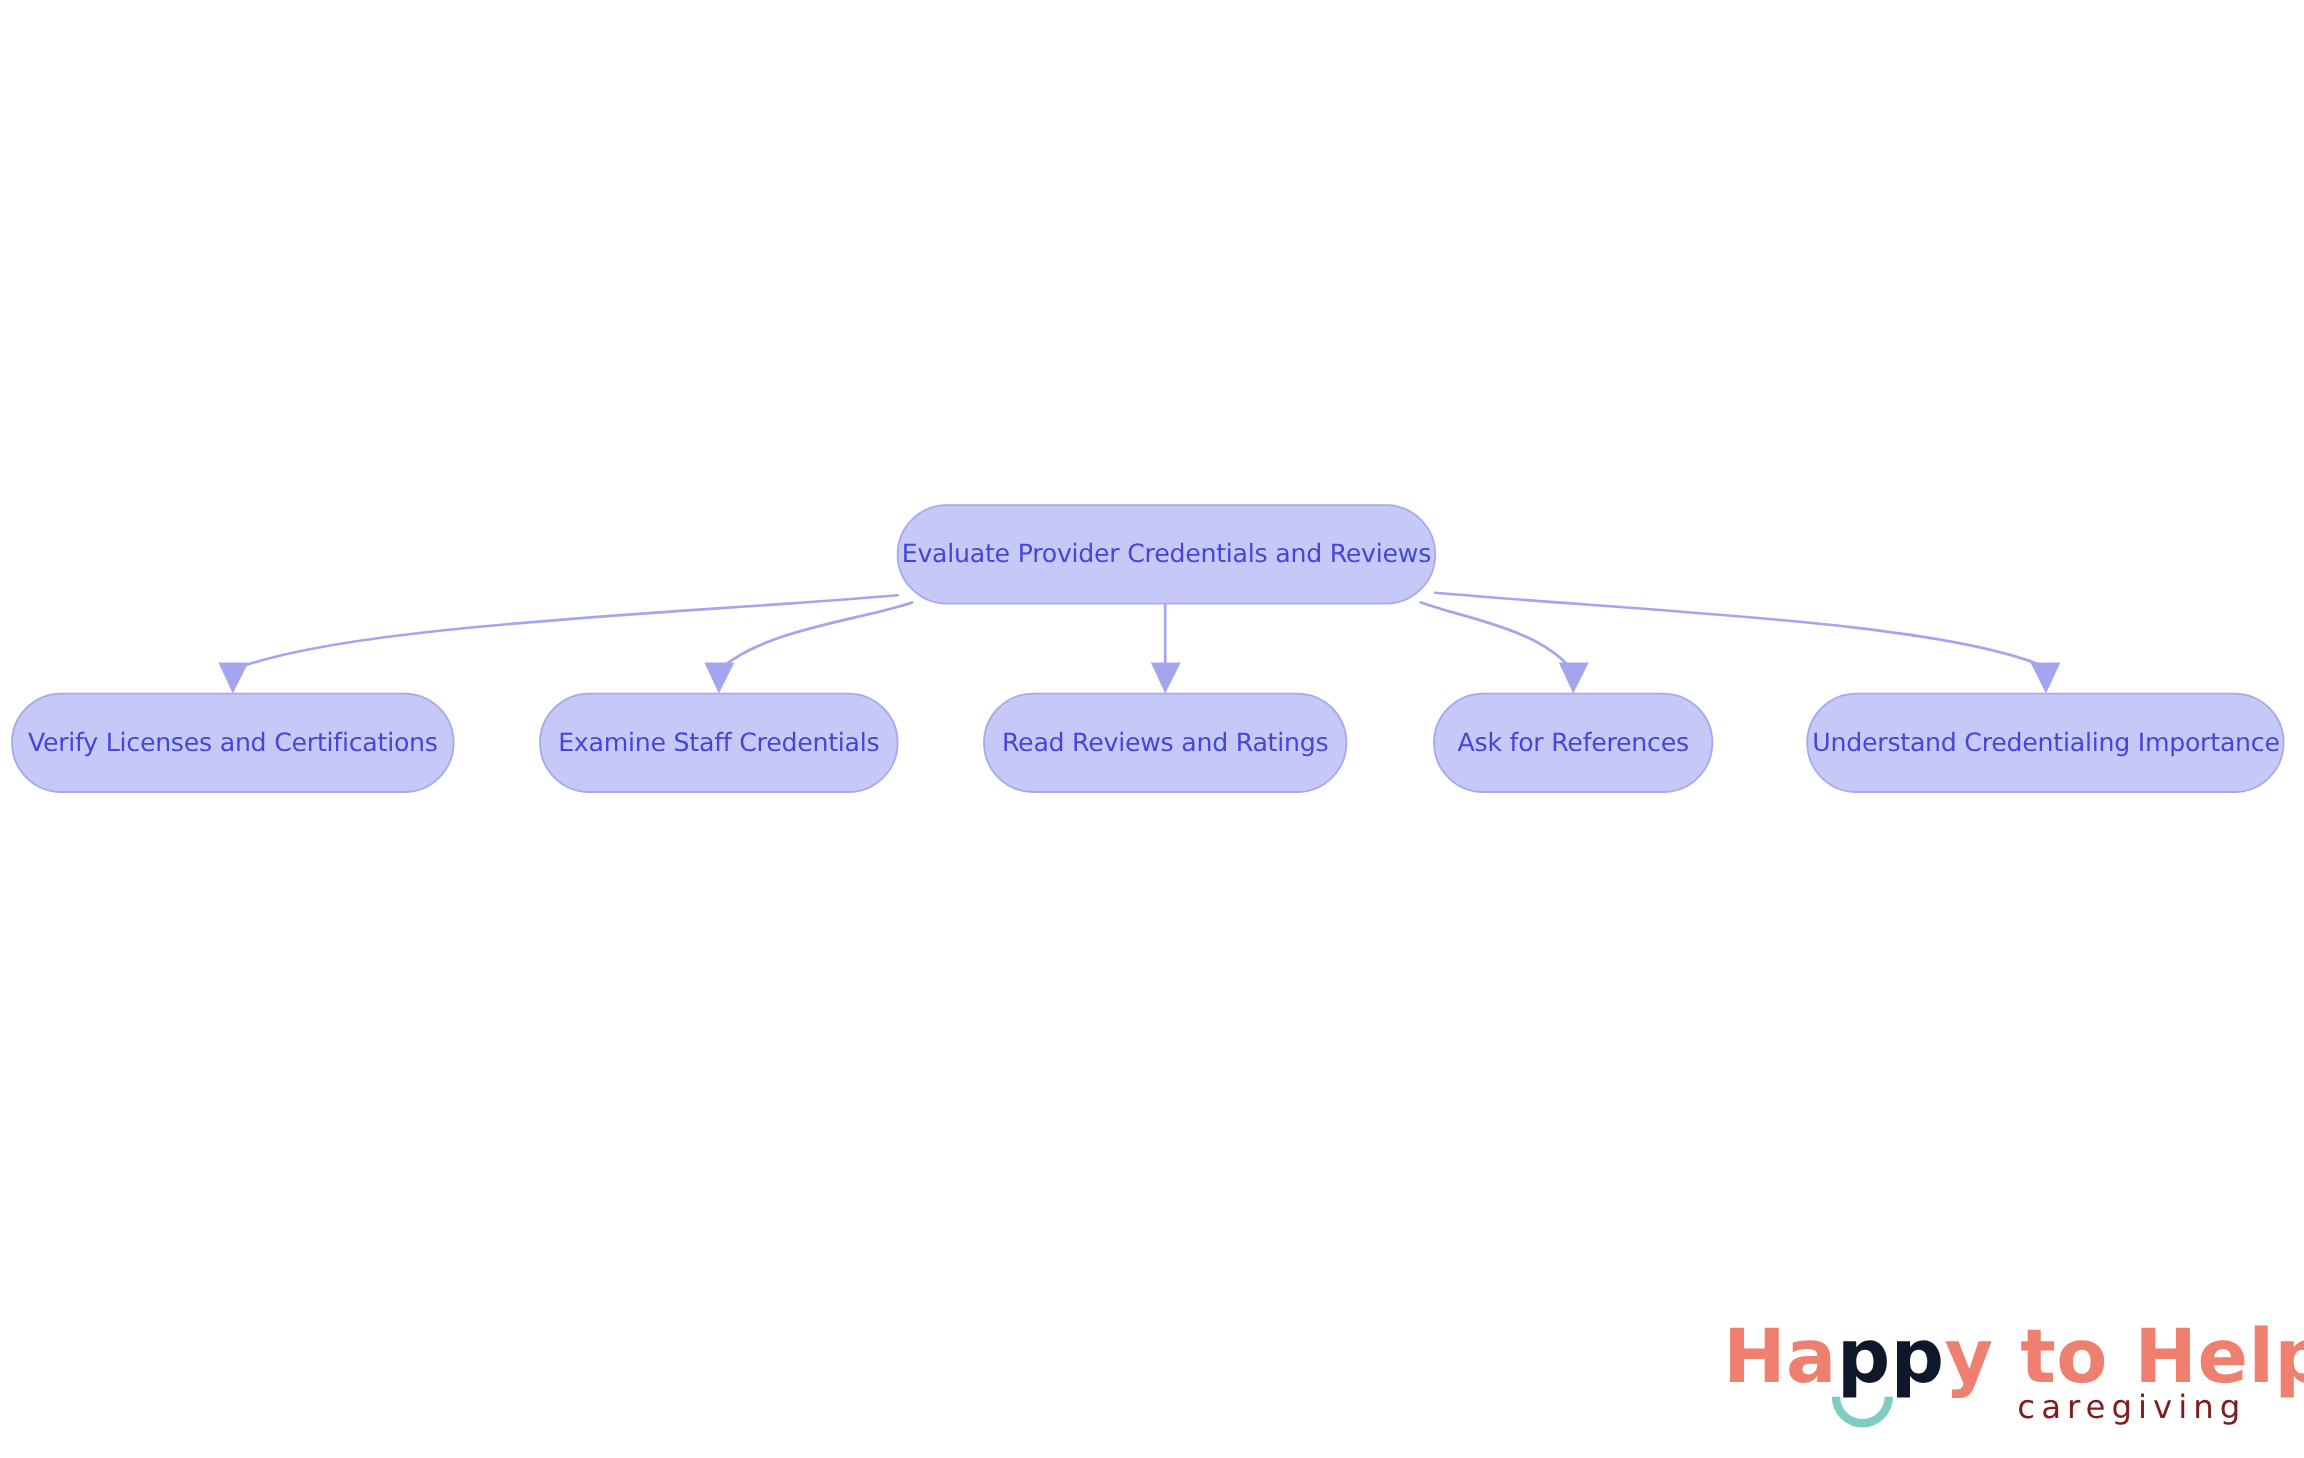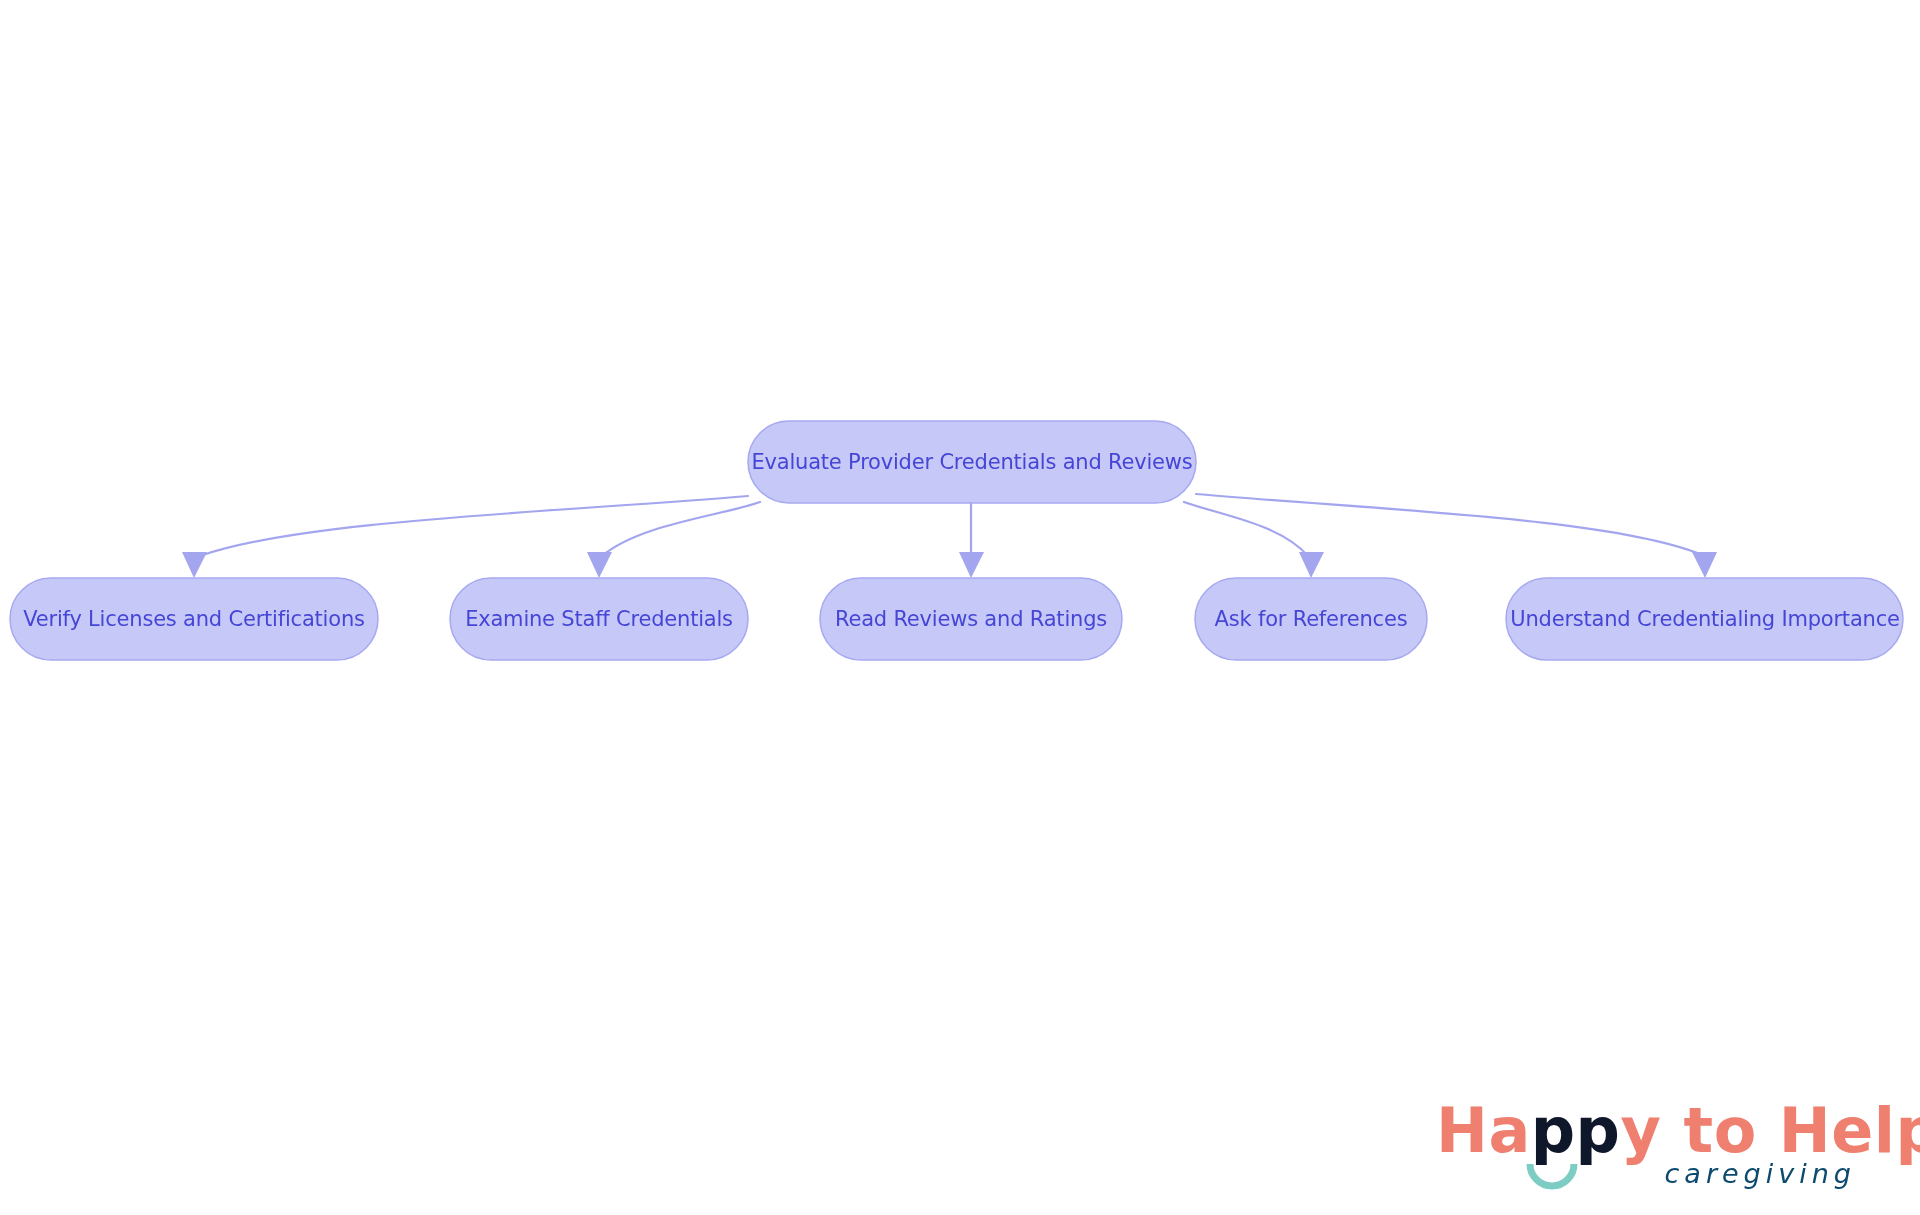--- a/index.html
+++ b/index.html
@@ -60,28 +60,27 @@
     font-weight: bold;
     font-size: 62px;
     letter-spacing: 0.5px;
     white-space: nowrap;
     line-height: 1;
   }
   .logo-coral { color: #ef7f6f; text-align: center; }
   .logo-teal  { color: #0f172a; margin-top: 36px; }
   .logo-sub {
     position: absolute;
-    right: 20px;
+    right: 4px;
     top: 58px;
     font-family: "DejaVu Sans", "Liberation Sans", sans-serif;
     font-size: 27px;
     letter-spacing: 5px;
-    color: #0c4a6e;
+    color: #7f1d1d;
     white-space: nowrap;
-    font-style: italic;
   }
   #logo-smile {
     position: absolute;
     left: 90px;
     top: 62px;
     width: 52px;
     height: 30px;
   }
 </style>
 </head>

